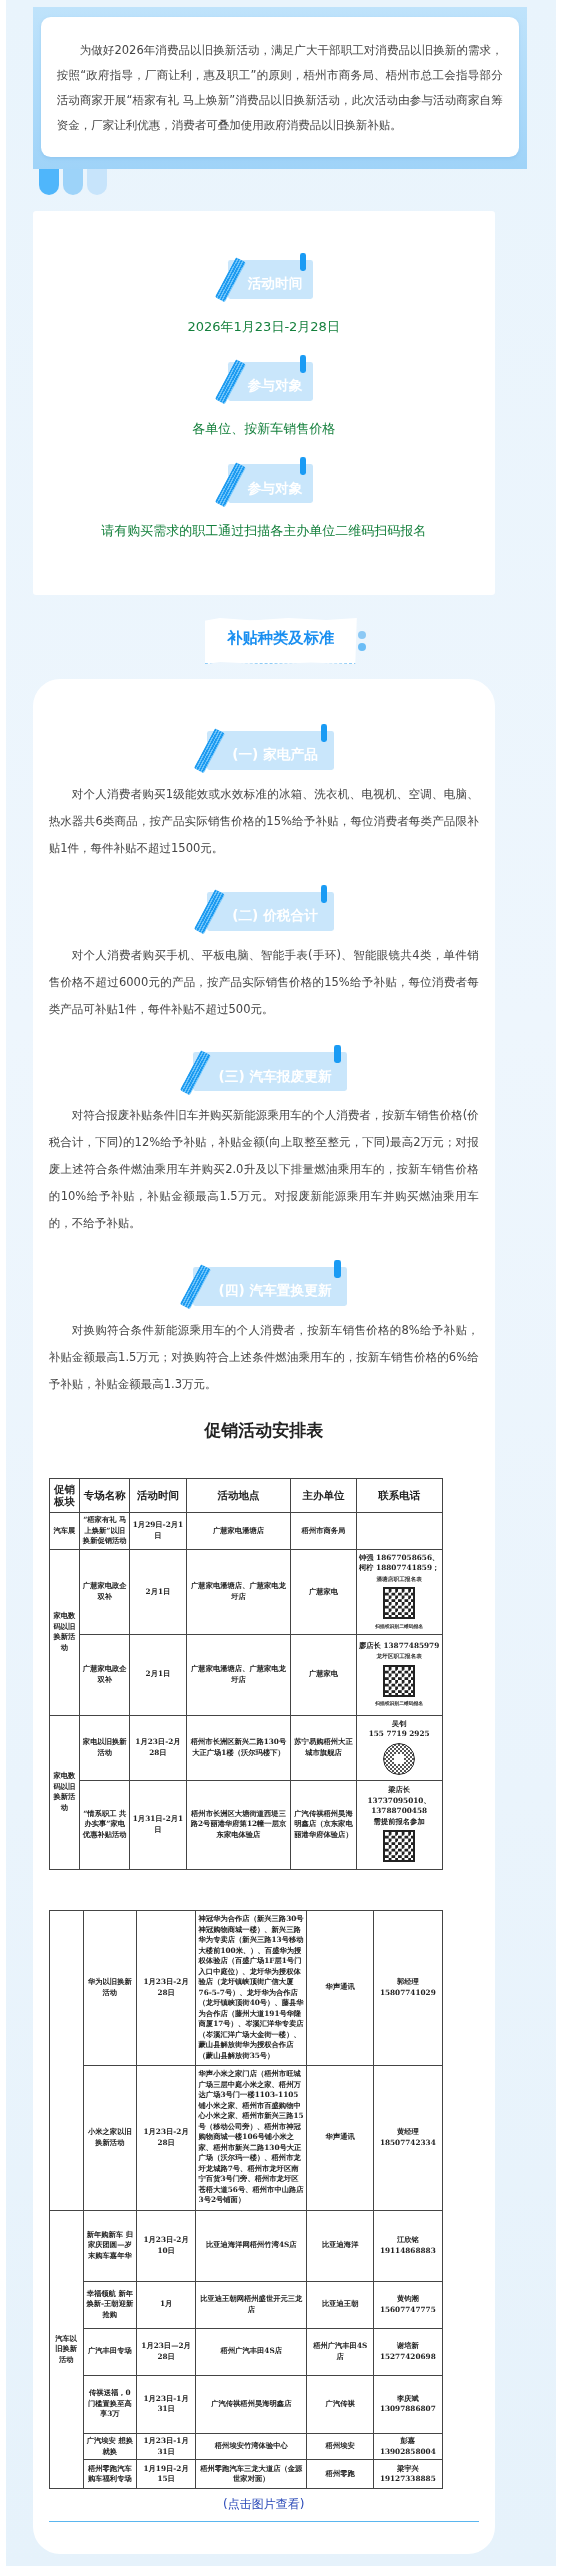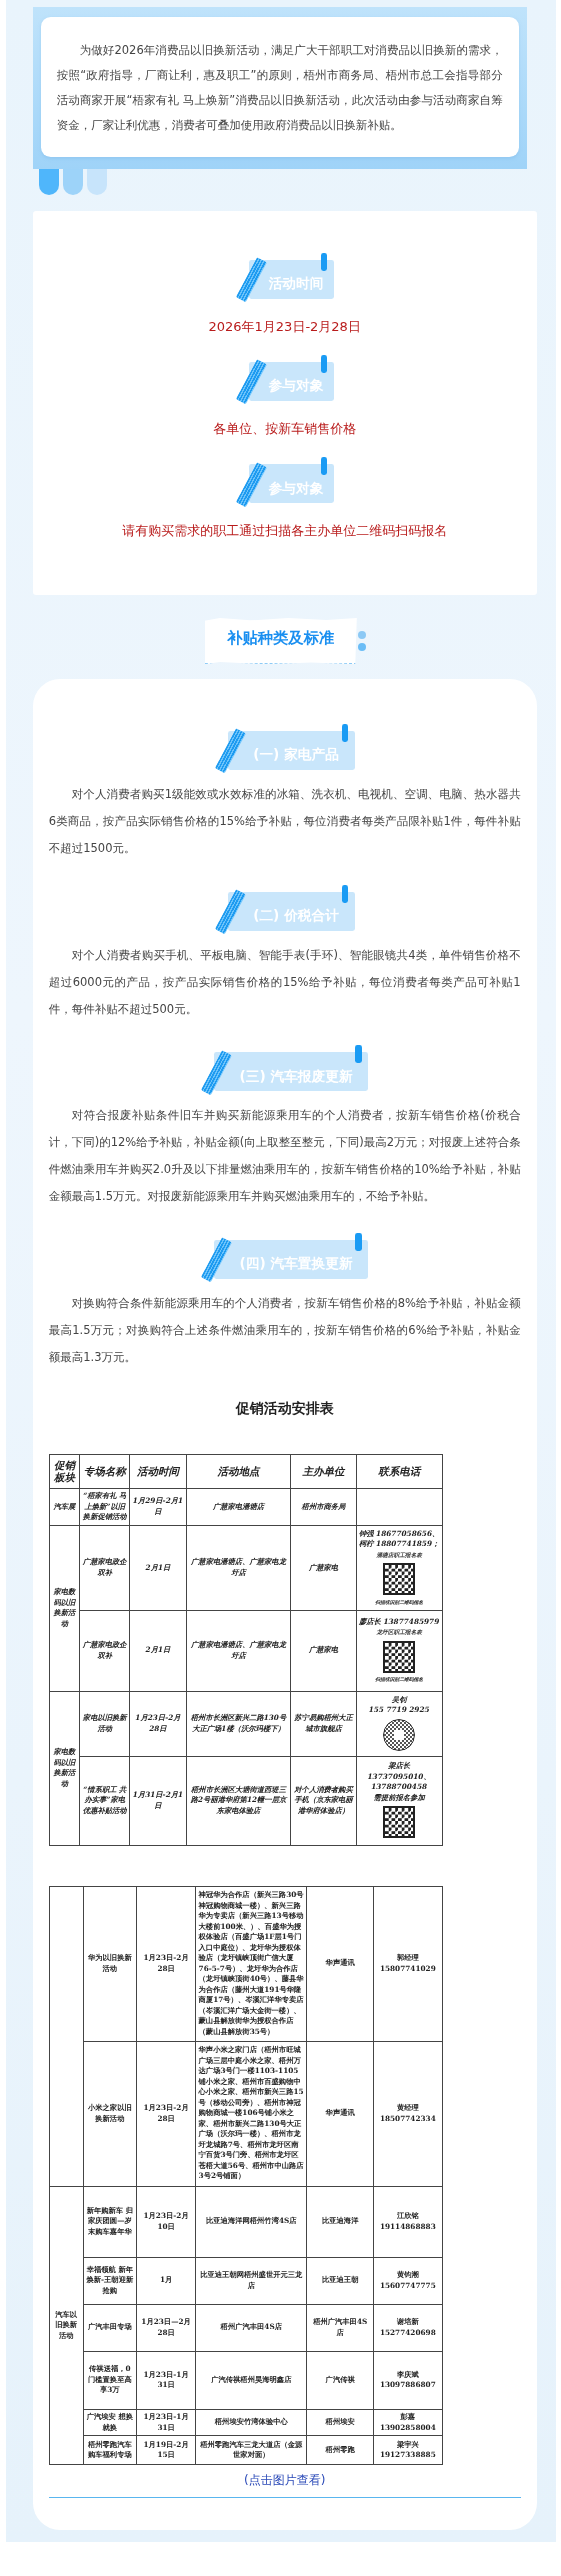--- a/index.html
+++ b/index.html
@@ -38,21 +38,21 @@
   }
   .tabs { position: absolute; left: 6.5px; bottom: -26px; display: flex; gap: 4px; }
   .tab { width: 20px; height: 26px; border-radius: 0 0 10.5px 10.5px; }
   .tab.t1 { background: #4fb6fb; }
   .tab.t2 { background: #9dd3f9; }
   .tab.t3 { background: #c7e4fb; }
 
   
   .panel {
     margin-left: 27px;
-    width: 504px;
+    width: 462px;
     background: #fff;
     border-radius: 3.2px;
   }
   .panel.p1 { margin-top: 42px; padding: 42px 16px 55px 16px; text-align: center; }
   .panel.p2 { margin-top: 13px; padding: 45px 16px 32px 16px; border-radius: 27px; }
 
   
   .ribbon {
     position: relative;
     display: inline-block;
@@ -78,21 +78,21 @@
     position: absolute; left: 13px; right: 0; bottom: 5.7px;
     text-align: center; color: #fff; font-weight: bold; font-size: 13.7px; letter-spacing: 0;
     padding-left: 9.7px;
   }
   .ribbon.short { width: 98px; }
   .ribbon.mid { width: 140px; }
   .ribbon.long { width: 167px; }
 
   .center-row { text-align: center; }
   .p1 .value {
-    font-size: 13px; color: #b91c1c; margin-top: 16px; margin-bottom: 19.4px;
+    font-size: 13px; color: #15803d; margin-top: 16px; margin-bottom: 19.4px;
   }
   .p1 .value.last { margin-bottom: 0; }
 
   
   .section-header { text-align: center; margin-top: 22.6px; position: relative; height: 48px; }
   .section-header .paper {
     display: inline-block; position: relative;
     background: #fff; padding: 9.7px 22.6px 14.5px 22.6px;
     border-bottom: 1.6px dashed #8ccaf6;
     clip-path: polygon(0 6%, 10% 0, 30% 5%, 55% 0, 80% 4%, 100% 0, 99% 100%, 70% 96%, 40% 100%, 10% 95%, 0 100%);
@@ -104,35 +104,35 @@
 
   .item { margin-bottom: 14.5px; }
   .item-body {
     font-size: 11.5px; line-height: 27px; color: #444; text-indent: 2em; text-align: justify; margin-top: 8px;
     padding: 0 0 0 0;
   }
   .item + .item { margin-top: 22.6px; }
 
   
   .schedule-title {
-    text-align: center; font-size: 14px; font-weight: bold; color: #222; margin-top: 29px; margin-bottom: 36px;
+    text-align: center; font-size: 17px; font-weight: bold; color: #222; margin-top: 21px; margin-bottom: 36px;
     font-family: Liberation Mono, monospace;
   }
   table.sched {
     width: 394px; margin-left: 0px; border-collapse: collapse;
     font-family: "DejaVu Serif", "Liberation Serif", serif;
     font-size: 7.3px; color: #222;
   }
   table.sched th, table.sched td {
     border: 1.2px solid #444; text-align: center; vertical-align: middle; padding: 2.4px 2.4px; line-height: 10.5px;
   }
   table.sched th { font-size: 10.5px; font-weight: bold; height: 34px; line-height: 12px; }
   table.sched td { font-weight: bold; }
   .tbl-wrap { margin-left: 0px; padding-left: 0px; }
-  .tbl1 { margin-left: -0.8px; font-style: italic; }
+  .tbl1 { margin-left: -0.8px; }
   .tbl2 { margin-left: -8px; margin-top: 40px; width: 404px; }
   .qr {
     width: 32px; height: 32px; margin: 3.2px auto 1.6px auto;
     background:
       conic-gradient(#222 25%, #fff 0 50%, #222 0 75%, #fff 0) 0 0/6.5px 6.5px;
     border: 2.4px solid #222;
     outline: 0.8px solid #fff;
   }
   .qr.round { border-radius: 50%; border-width: 0.8px; background:
       radial-gradient(circle, #fff 25%, transparent 26%),
@@ -319,21 +319,21 @@
           <td>
             <div>吴钊</div>
             <div>155 7719 2925</div>
             <div class="qr round"></div>
           </td>
         </tr>
         <tr style="height:89px">
           <td>“情系职工 共办实事”家电优惠补贴活动</td>
           <td>1月31日-2月1日</td>
           <td>梧州市长洲区大塘街道西堤三路2号丽港华府第12幢一层京东家电体验店</td>
-          <td>对个人消费者购买手机（京东家电丽港华府体验店）</td>
+          <td>广汽传祺梧州昊海明鑫店（京东家电丽港华府体验店）</td>
           <td>
             <div>梁店长 13737095010、13788700458</div>
             <div>需提前报名参加</div>
             <div class="qr"></div>
           </td>
         </tr>
       </tbody>
         </table>
     </div>
 

